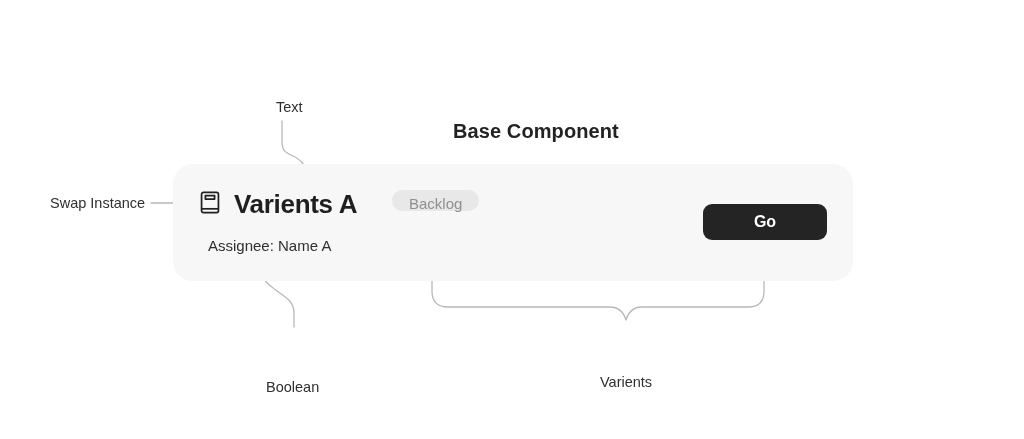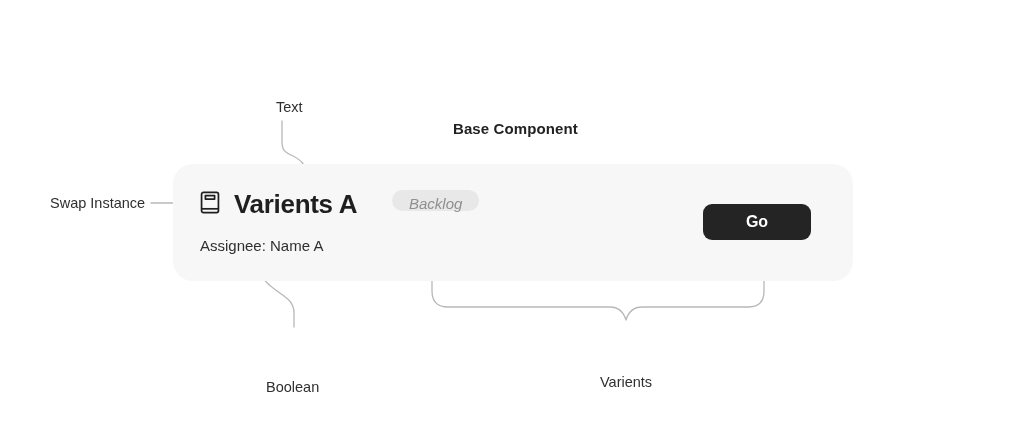--- a/index.html
+++ b/index.html
@@ -19,21 +19,21 @@
     position: absolute;
     inset: 0;
     width: 1024px;
     height: 439px;
     pointer-events: none;
   }
   .diagram-title {
     position: absolute;
     left: 453px;
     top: 120px;
-    font-size: 15px;
+    font-size: 20px;
     font-weight: 700;
     color: #222222;
     letter-spacing: 0.1px;
     white-space: nowrap;
   }
   .anno-label {
     position: absolute;
     font-size: 14.5px;
     color: #2f2f2f;
     white-space: nowrap;
@@ -74,35 +74,34 @@
     left: 392px;
     top: 190px;
     height: 21px;
     padding: 0 17px;
     border-radius: 14px;
     background: #e8e8e8;
     color: #8f8f8f;
     font-size: 15px;
     line-height: 27px;
     white-space: nowrap;
-    font-style: italic;
   }
   .assignee {
     position: absolute;
-    left: 200px;
+    left: 208px;
     top: 237px;
     font-size: 15px;
     color: #2f2f2f;
     white-space: nowrap;
   }
   .go-button {
     position: absolute;
     left: 703px;
     top: 204px;
-    width: 108px;
+    width: 124px;
     height: 36px;
     border: none;
     border-radius: 9px;
     background: #242424;
     color: #ffffff;
     font-family: "Liberation Sans", sans-serif;
     font-size: 16px;
     font-weight: 700;
     display: flex;
     align-items: center;

